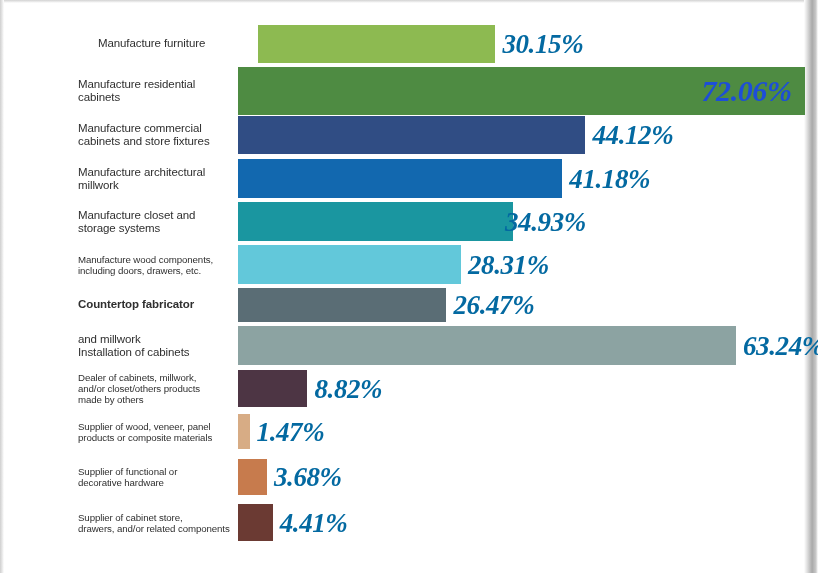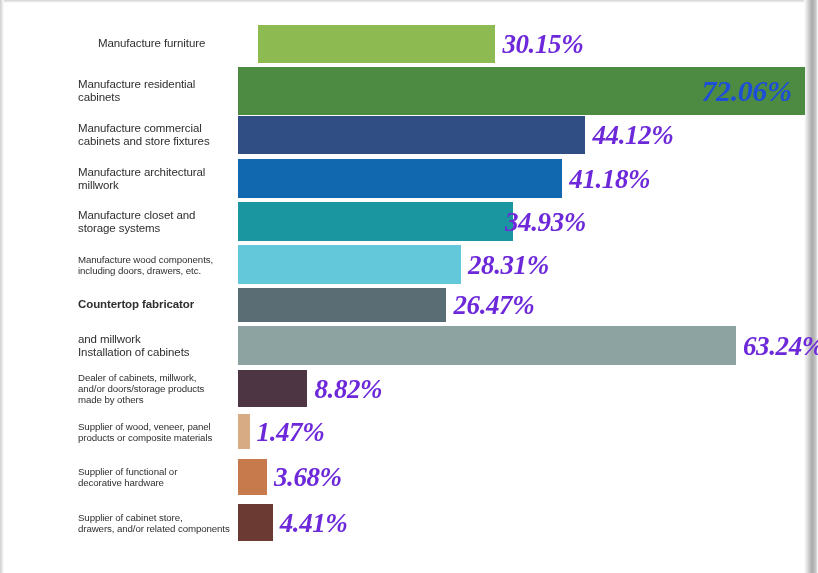--- a/index.html
+++ b/index.html
@@ -66,21 +66,21 @@
   }
   .value {
     position: absolute;
     font-family: "Liberation Serif", serif;
     font-style: italic;
     font-weight: 700;
     color: #111111;
     white-space: nowrap;
     letter-spacing: -0.4px;
   }
-  .value.outside { color: #6d28d9; }
+  .value.outside { color: #0369a1; }
   .value.inside  { color: #1d4ed8; }
 </style>
 </head>
 <body>
 
 <div id="page">
   <div id="edge-top"></div>
   <div id="edge-left"></div>
   <div id="edge-right"></div>
 
@@ -159,21 +159,21 @@
           <div>Installation of cabinets</div>
         </div>
         <div class="bar-wrap">
           <div class="bar" title="Installation of cabinets and millwork 63.24%" style="width: 498.015px; background: rgb(140, 163, 162);"></div>
         </div>
         <div class="value outside" style="top: 50%; transform: translateY(-50%); font-size: 27px; left: 743.015px;">63.24%</div>
       </div>
       <div class="row" style="top: 370px; height: 37px;">
         <div class="cat-label sz-sm" style="top: 50%; transform: translateY(-50%);">
           <div>Dealer of cabinets, millwork,</div>
-          <div>and/or doors/storage products</div>
+          <div>and/or closet/others products</div>
           <div>made by others</div>
         </div>
         <div class="bar-wrap">
           <div class="bar" title="Dealer of cabinets, millwork, and/or closet/storage products made by others 8.82%" style="width: 69.4575px; background: rgb(77, 53, 68);"></div>
         </div>
         <div class="value outside" style="top: 50%; transform: translateY(-50%); font-size: 27px; left: 314.457px;">8.82%</div>
       </div>
       <div class="row" style="top: 414px; height: 35px;">
         <div class="cat-label sz-sm" style="top: 50%; transform: translateY(-50%);">
           <div>Supplier of wood, veneer, panel</div>

